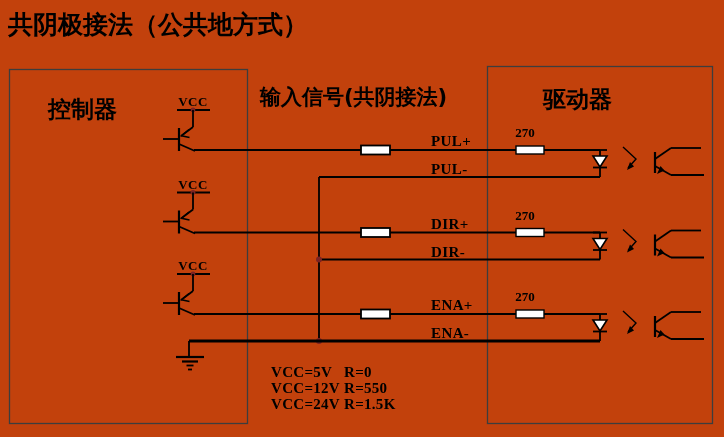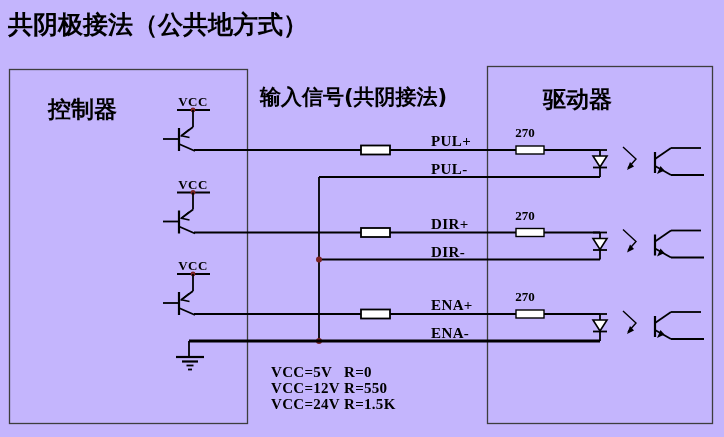--- a/index.html
+++ b/index.html
@@ -1,16 +1,16 @@
 <!DOCTYPE html>
 <html><head>
 <meta charset="utf-8">
 <style>
   html,body{margin:0;padding:0;background:#fff;}
-  .page{position:relative;width:724px;height:437px;background:#c4b5fd;overflow:hidden;
+  .page{position:relative;width:724px;height:437px;background:#c2410c;overflow:hidden;
         font-family:"DejaVu Sans",sans-serif;}
   svg{display:block;}
   
   .w1{stroke:#000;stroke-width:1.4;fill:none;}
   .w2{stroke:#000;stroke-width:1.8;fill:none;}
   .w3{stroke:#000;stroke-width:2.2;fill:none;}
   .wg{stroke:#000;stroke-width:2.8;fill:none;}
   .res{fill:#fff;stroke:#000;stroke-width:1.8;}
   .res2{fill:#fff;stroke:#000;stroke-width:1.4;}
   .open{fill:#fff;stroke:#000;stroke-width:1.6;}

